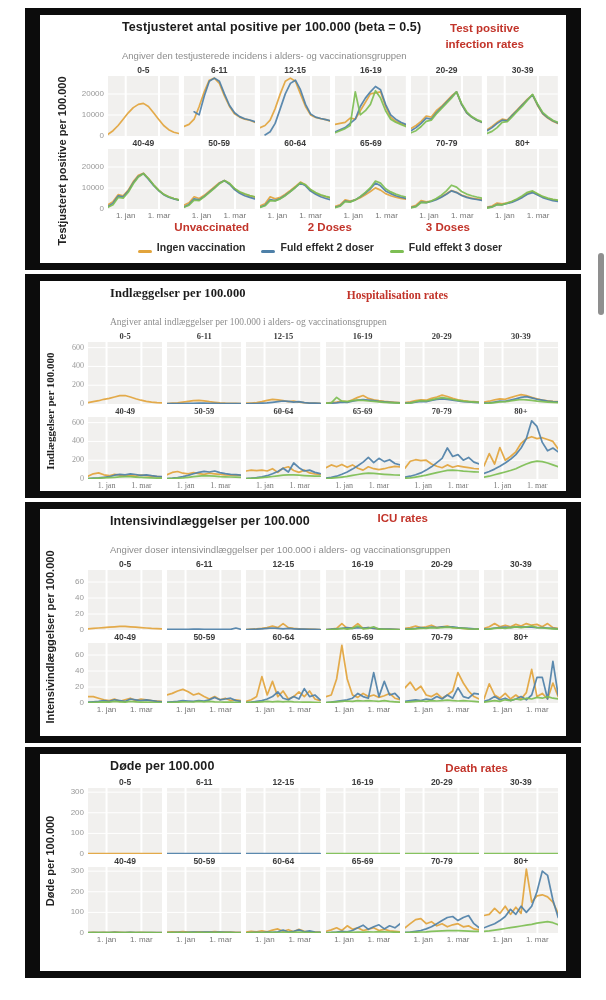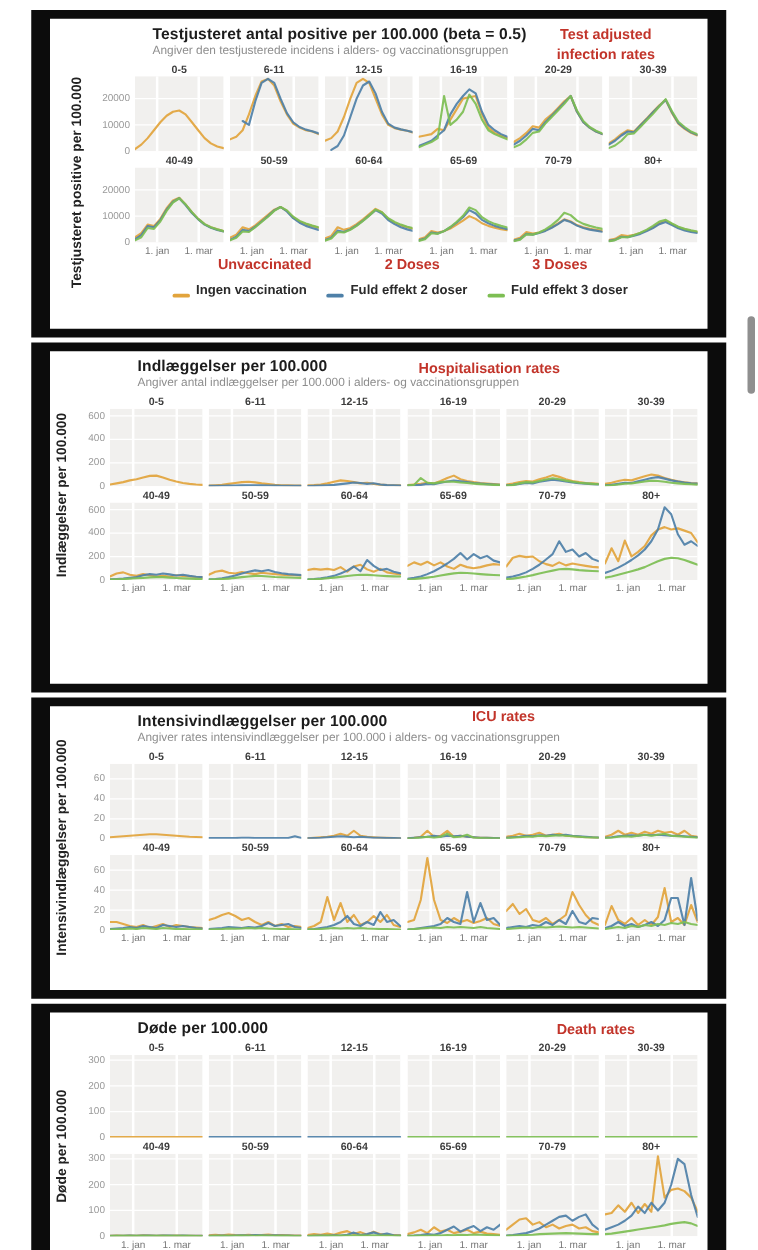--- a/index.html
+++ b/index.html
@@ -2,26 +2,26 @@
 <html><head>
 <meta charset="utf-8">
 <style>
   html,body{margin:0;padding:0;background:#ffffff;}
   body{width:606px;height:1000px;position:relative;overflow:hidden;
        font-family:"Liberation Sans",sans-serif;-webkit-font-smoothing:antialiased;}
   #dashboard{padding-top:8px;}
   .panel{margin:0 25px 4px 25px;border:solid #0c0c0c;border-width:7px 15px;
          background:#fff;box-sizing:border-box;position:relative;overflow:hidden;}
   .panel-0{height:262px;padding-left:12px;}
-  .panel-1{height:280px;}
+  .panel-1{height:224px;font-family:Liberation Serif, serif;}
   .panel-2{height:241px;}
   .panel-3{height:231px;}
   .panel-header{position:relative;padding:5px 0 2px 70px;}
   .panel-title{font-size:12.5px;font-weight:bold;color:#1c1c1c;margin:0;letter-spacing:.1px;}
-  .panel-subtitle{font-size:9.5px;color:#8d8d8d;margin-top:1px;}
+  .panel-subtitle{font-size:9.5px;color:#8d8d8d;margin-top:16px;}
   .annotation{position:absolute;font-weight:bold;color:#c2342a;font-size:11.5px;
               white-space:pre-line;text-align:center;line-height:1.35;}
   .panel-0 .annotation{right:42px;top:6px;}
   .panel-1 .annotation{right:118px;top:7px;}
   .panel-2 .annotation{right:138px;top:2px;}
   .panel-3 .annotation{right:58px;top:7px;}
   .panel-body{position:relative;padding-left:22px;}
   .ylabel-strip{position:absolute;left:-2px;top:0;bottom:0;width:24px;}
   .ylabel-strip span{position:absolute;left:50%;top:50%;
       transform:translate(-50%,-50%) rotate(-90deg);white-space:nowrap;
@@ -51,21 +51,21 @@
 </head>
 <body>
 
 <div id="dashboard">
     <section class="panel panel-0">
       <div class="panel-header">
         <div class="title-block">
           <h2 class="panel-title">Testjusteret antal positive per 100.000 (beta = 0.5)</h2>
           <div class="panel-subtitle">Angiver den testjusterede incidens i alders- og vaccinationsgruppen</div>
         </div>
-        <div class="annotation" style="color: rgb(194, 52, 42);">Test adjusted
+        <div class="annotation" style="color: rgb(194, 52, 42);">Test positive
 infection rates</div>
       </div>
       <div class="panel-body">
         <div class="ylabel-strip">
           <span>Testjusteret positive per 100.000</span>
         </div>
         <div class="facet-row">
           <div class="y-gutter" style="width: 34px;">
             <span class="y-tick" style="top: 67px;">0</span>
             <span class="y-tick" style="top: 45.9474px;">10000</span>
@@ -491,21 +491,21 @@
               <span style="left: 72%;">1. mar</span>
             </div>
           </div>
         </div>
       </div>
     </section>
     <section class="panel panel-2">
       <div class="panel-header">
         <div class="title-block">
           <h2 class="panel-title">Intensivindlæggelser per 100.000</h2>
-          <div class="panel-subtitle">Angiver rates intensivindlæggelser per 100.000 i alders- og vaccinationsgruppen</div>
+          <div class="panel-subtitle">Angiver doser intensivindlæggelser per 100.000 i alders- og vaccinationsgruppen</div>
         </div>
         <div class="annotation" style="color: rgb(194, 52, 42);">ICU rates</div>
       </div>
       <div class="panel-body">
         <div class="ylabel-strip">
           <span>Intensivindlæggelser per 100.000</span>
         </div>
         <div class="facet-row">
           <div class="y-gutter" style="width: 26px;">
             <span class="y-tick" style="top: 67px;">0</span>

